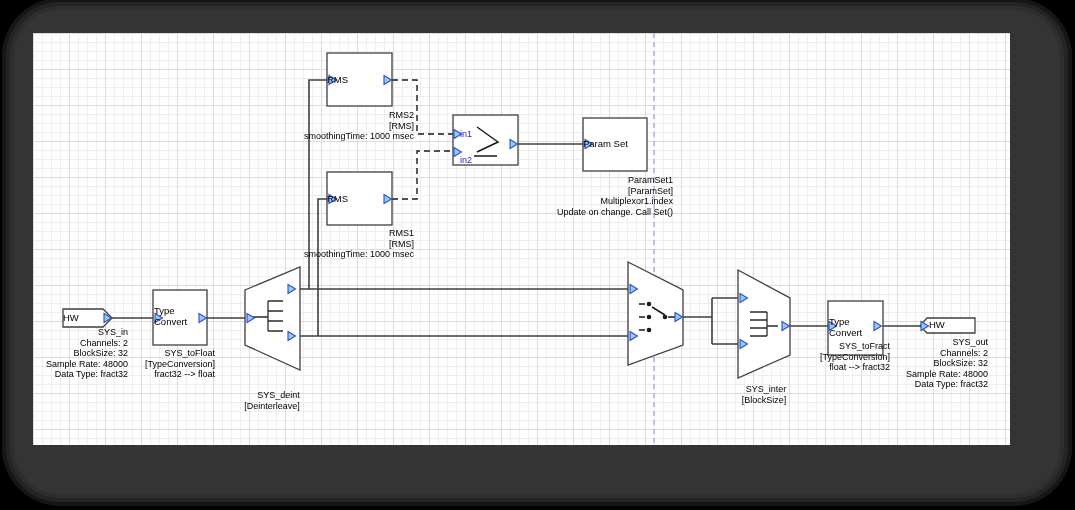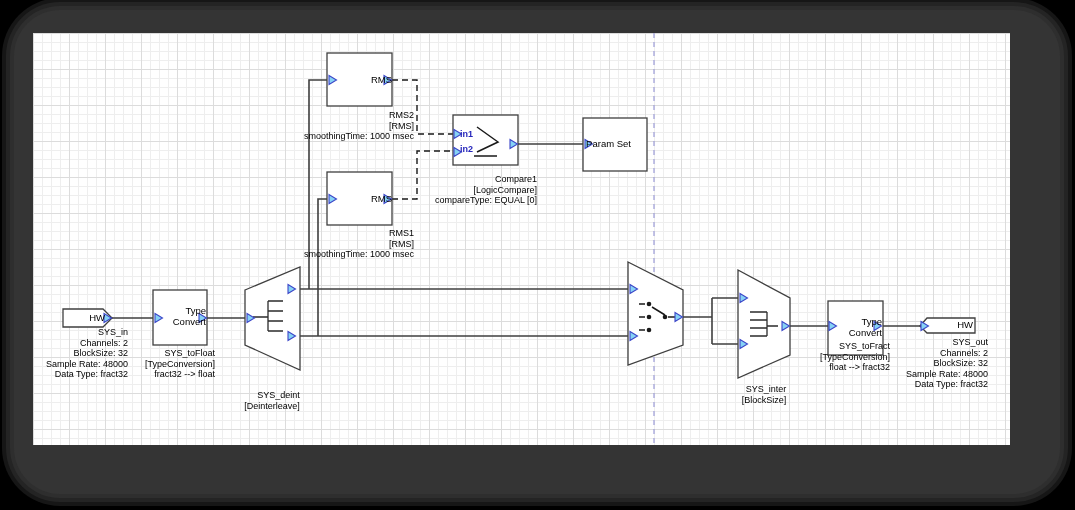--- a/index.html
+++ b/index.html
@@ -12,24 +12,24 @@
           background-color:#ffffff;
           background-image:
             linear-gradient(to right,#dcdcdc 1px,transparent 1px),
             linear-gradient(to bottom,#dcdcdc 1px,transparent 1px),
             linear-gradient(to right,#eeeeee 1px,transparent 1px),
             linear-gradient(to bottom,#eeeeee 1px,transparent 1px);
           background-size:36px 36px,36px 36px,9px 9px,9px 9px;
           overflow:hidden;}
   svg.layer{position:absolute;left:0;top:0;}
   .bt{position:absolute;font-size:9.5px;line-height:11px;color:#000;
-      text-align:right;pointer-events:none;}
+      text-align:left;pointer-events:none;}
   .nl{position:absolute;transform:translateX(-50%);font-size:9px;line-height:10.5px;
       color:#000;text-align:right;white-space:nowrap;pointer-events:none;}
-  .pinlbl{position:absolute;font-size:9px;font-weight:bold;color:#2626bb;
+  .pinlbl{position:absolute;font-size:9px;font-weight:normal;color:#2626bb;
           line-height:9px;pointer-events:none;}
 </style>
 </head>
 <body>
 
 <div class="frame"></div>
 
 <div class="canvas">
 
   <svg class="layer" width="977" height="412" viewBox="0 0 977 412">
@@ -111,21 +111,21 @@
   </svg>
 
   <div class="bt" style="left:30px;top:279px;width:42px">HW</div>
   <div class="bt" style="left:121px;top:272px;width:52px">Type Convert</div>
   <div class="bt" style="left:294px;top:41px;width:65px">RMS</div>
   <div class="bt" style="left:294px;top:160px;width:65px">RMS</div>
   <div class="bt" style="left:550px;top:105px;width:48px">Param Set</div>
   <div class="bt" style="left:796px;top:283px;width:53px">Type Convert</div>
   <div class="bt" style="left:896px;top:286px;width:44px">HW</div>
   <div class="pinlbl" style="left:427px;top:97px">in1</div>
-  <div class="pinlbl" style="left:427px;top:112px">in2</div>
+  <div class="pinlbl" style="left:427px;top:123px">in2</div>
 
   <div class="nl" style="left:54px;top:294px">
     <div>SYS_in</div>
       <div>Channels: 2</div>
     <div>BlockSize: 32</div>
       <div>Sample Rate: 48000</div>
     <div>Data Type: fract32</div>
   </div>
   <div class="nl" style="left:147px;top:315px">
     <div>SYS_toFloat</div>
@@ -139,24 +139,25 @@
   <div class="nl" style="left:326px;top:77px">
     <div>RMS2</div>
       <div>[RMS]</div>
     <div>smoothingTime: 1000 msec</div>
   </div>
   <div class="nl" style="left:326px;top:195px">
     <div>RMS1</div>
       <div>[RMS]</div>
     <div>smoothingTime: 1000 msec</div>
   </div>
-  <div class="nl" style="left:453px;top:141px">
-    <div>Compare1</div>
-      <div>[LogicCompare]</div>
-    <div>compareType: EQUAL [0]</div>
+  <div class="nl" style="left:582px;top:142px">
+    <div>ParamSet1</div>
+      <div>[ParamSet]</div>
+    <div>Multiplexor1.index</div>
+      <div>Update on change. Call Set()</div>
   </div>
   <div class="nl" style="left:731px;top:351px">
     <div>SYS_inter</div>
       <div>[BlockSize]</div>
   </div>
   <div class="nl" style="left:822px;top:308px">
     <div>SYS_toFract</div>
       <div>[TypeConversion]</div>
     <div>float --&gt; fract32</div>
   </div>

